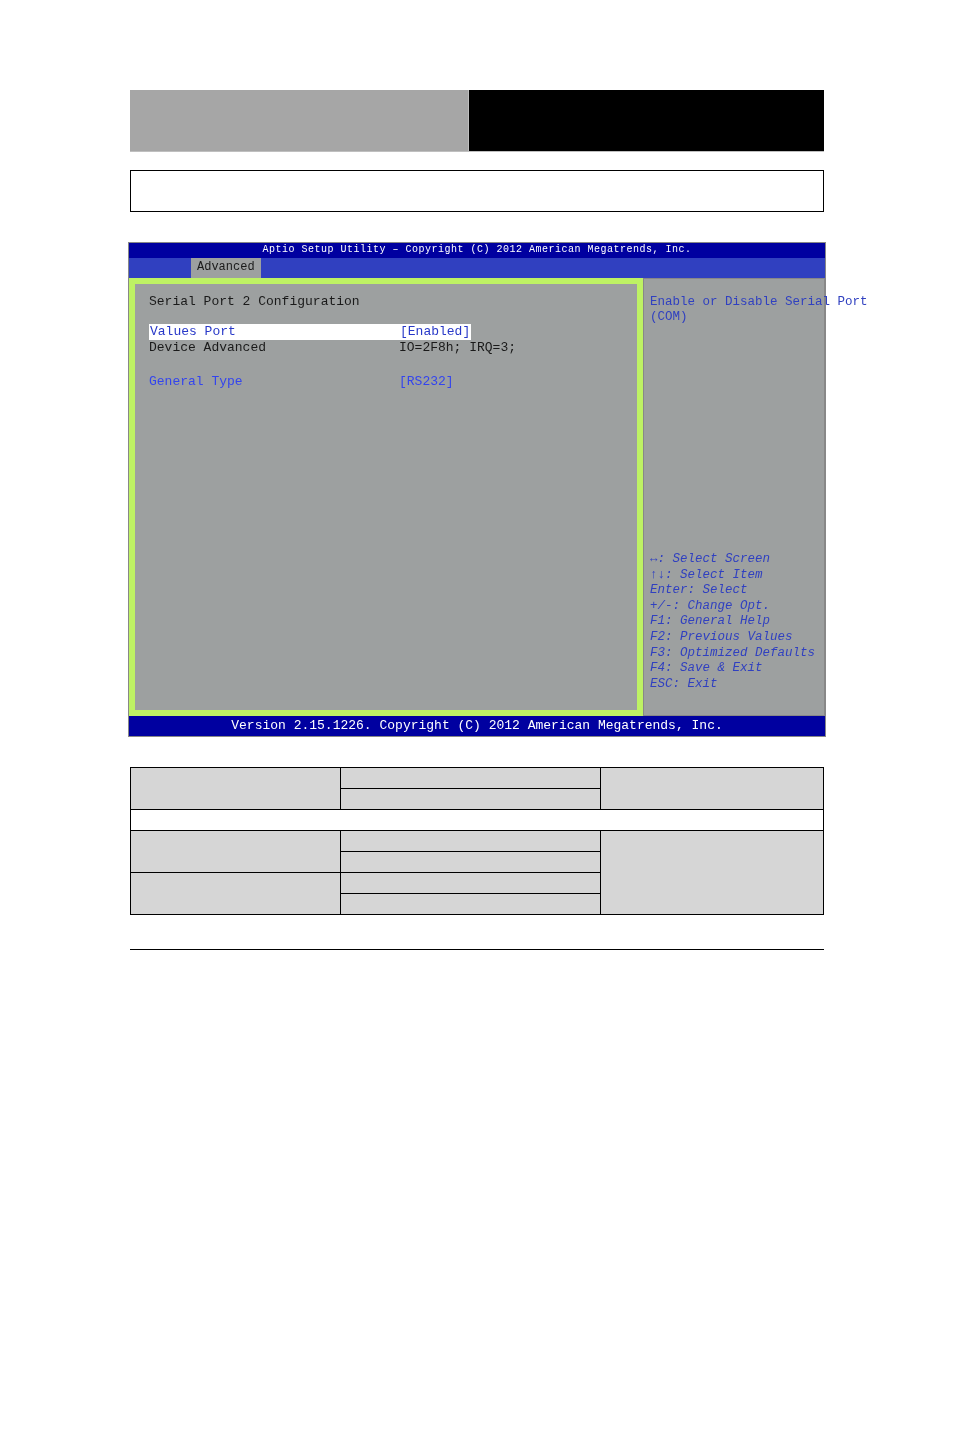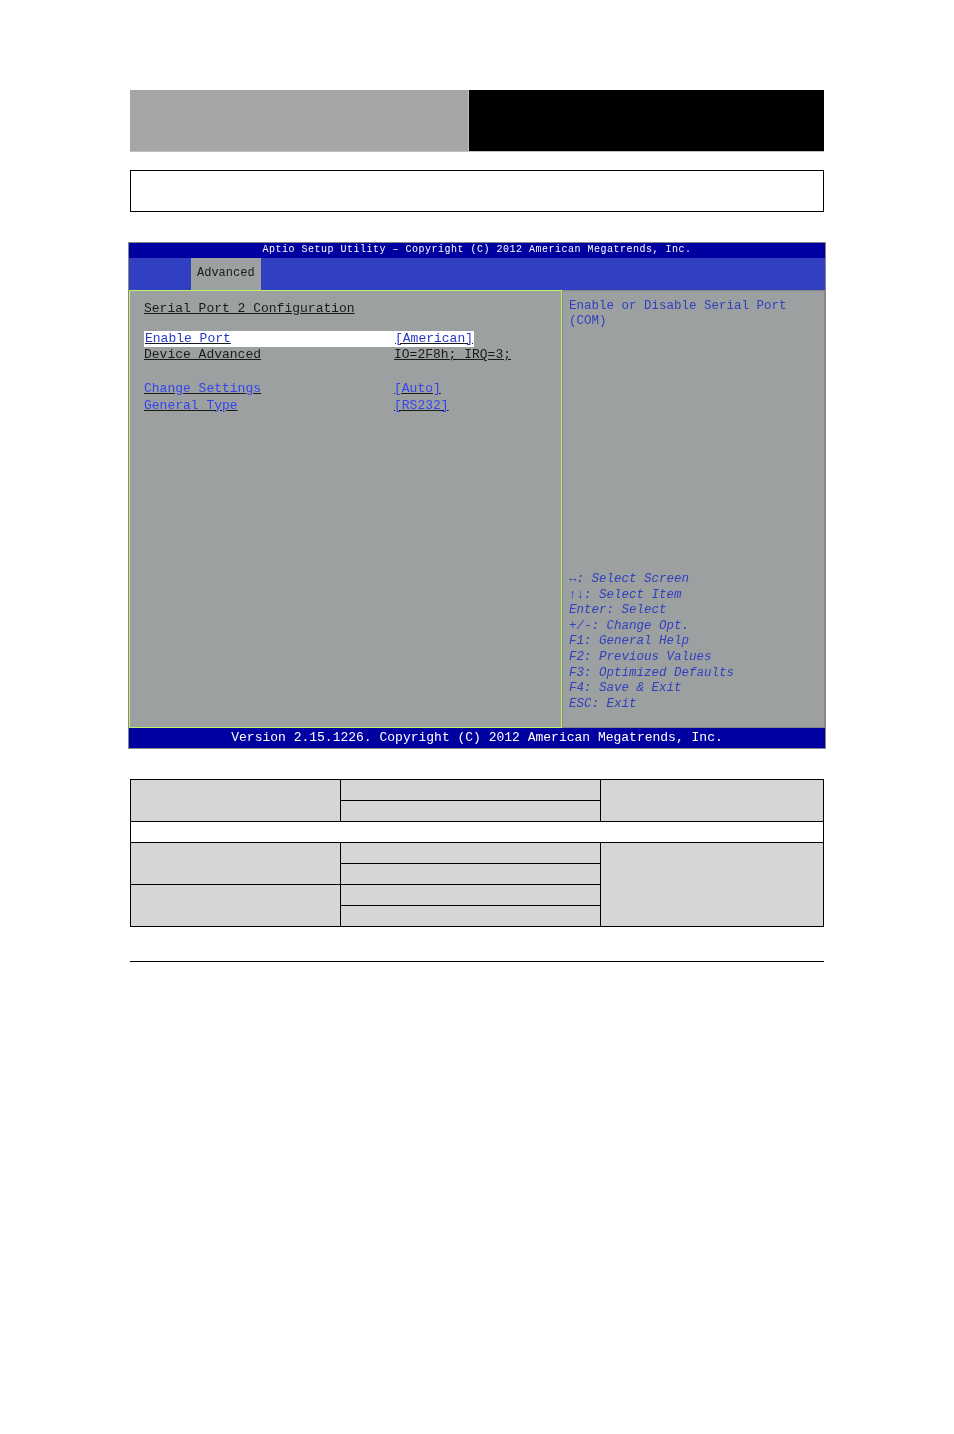--- a/index.html
+++ b/index.html
@@ -84,21 +84,21 @@
     background: var(--blue);
     color: #fff;
     text-align: center;
     padding: 1px 0;
     font-size: 10px;
     letter-spacing: 0.5px;
   }
   .bios-tabrow {
     background: var(--mid-blue);
     padding: 0 50px;
-    height: 32px;
+    height: 20px;
     display: flex;
     align-items: stretch;
   }
   .bios-tab {
     background: var(--panel-gray);
     color: var(--text-dark);
     padding: 0 6px;
     margin-left: 12px;
     font-size: 12px;
     display: flex;
@@ -106,31 +106,30 @@
   }
   .bios-body {
     display: flex;
     background: var(--panel-gray);
     height: 438px;
     padding: 0;
   }
   .bios-left {
     flex: 1.7;
     padding: 10px 8px 10px 14px;
-    border: 1px solid #bef264;
+    border: 6px solid #bef264;
     margin: 0;
     color: var(--text-dark);
     position: relative;
-    text-decoration: underline;
   }
   .bios-right {
-    width: 263px;
+    width: 182px;
     border: 1px solid #888;
     margin: 0;
-    padding: 8px 6px;
+    padding: 16px 6px;
     color: var(--mid-blue);
     font-size: 12.5px;
     display: flex;
     flex-direction: column;
   }
   .bios-right-help {
     color: var(--mid-blue);
   }
   .bios-right-keys {
     margin-top: auto;
@@ -215,34 +214,30 @@
   <div class="bios">
     <div class="bios-title">Aptio Setup Utility – Copyright (C) 2012 American Megatrends, Inc.</div>
     <div class="bios-tabrow">
       <div class="bios-tab">Advanced</div>
     </div>
     <div class="bios-body">
       <div class="bios-left">
         <div class="heading">Serial Port 2 Configuration</div>
 
         <div class="row">
-          <span class="lbl sel-hl">Enable Port</span>
-          <span class="val sel-hl">[American]</span>
+          <span class="lbl sel-hl">Values Port</span>
+          <span class="val sel-hl">[Enabled]</span>
         </div>
         <div class="row">
           <span class="lbl dark">Device Advanced</span>
           <span class="val dark">IO=2F8h; IRQ=3;</span>
         </div>
 
         <div style="height:18px"></div>
 
-        <div class="row">
-          <span class="lbl sel">Change Settings</span>
-          <span class="val sel">[Auto]</span>
-        </div>
         <div class="row">
           <span class="lbl sel">General Type</span>
           <span class="val sel">[RS232]</span>
         </div>
       </div>
 
       <div class="bios-right">
         <div class="bios-right-help" style="white-space:pre;">Enable or Disable Serial Port
 (COM)</div>
         <div class="bios-right-keys">↔: Select Screen

